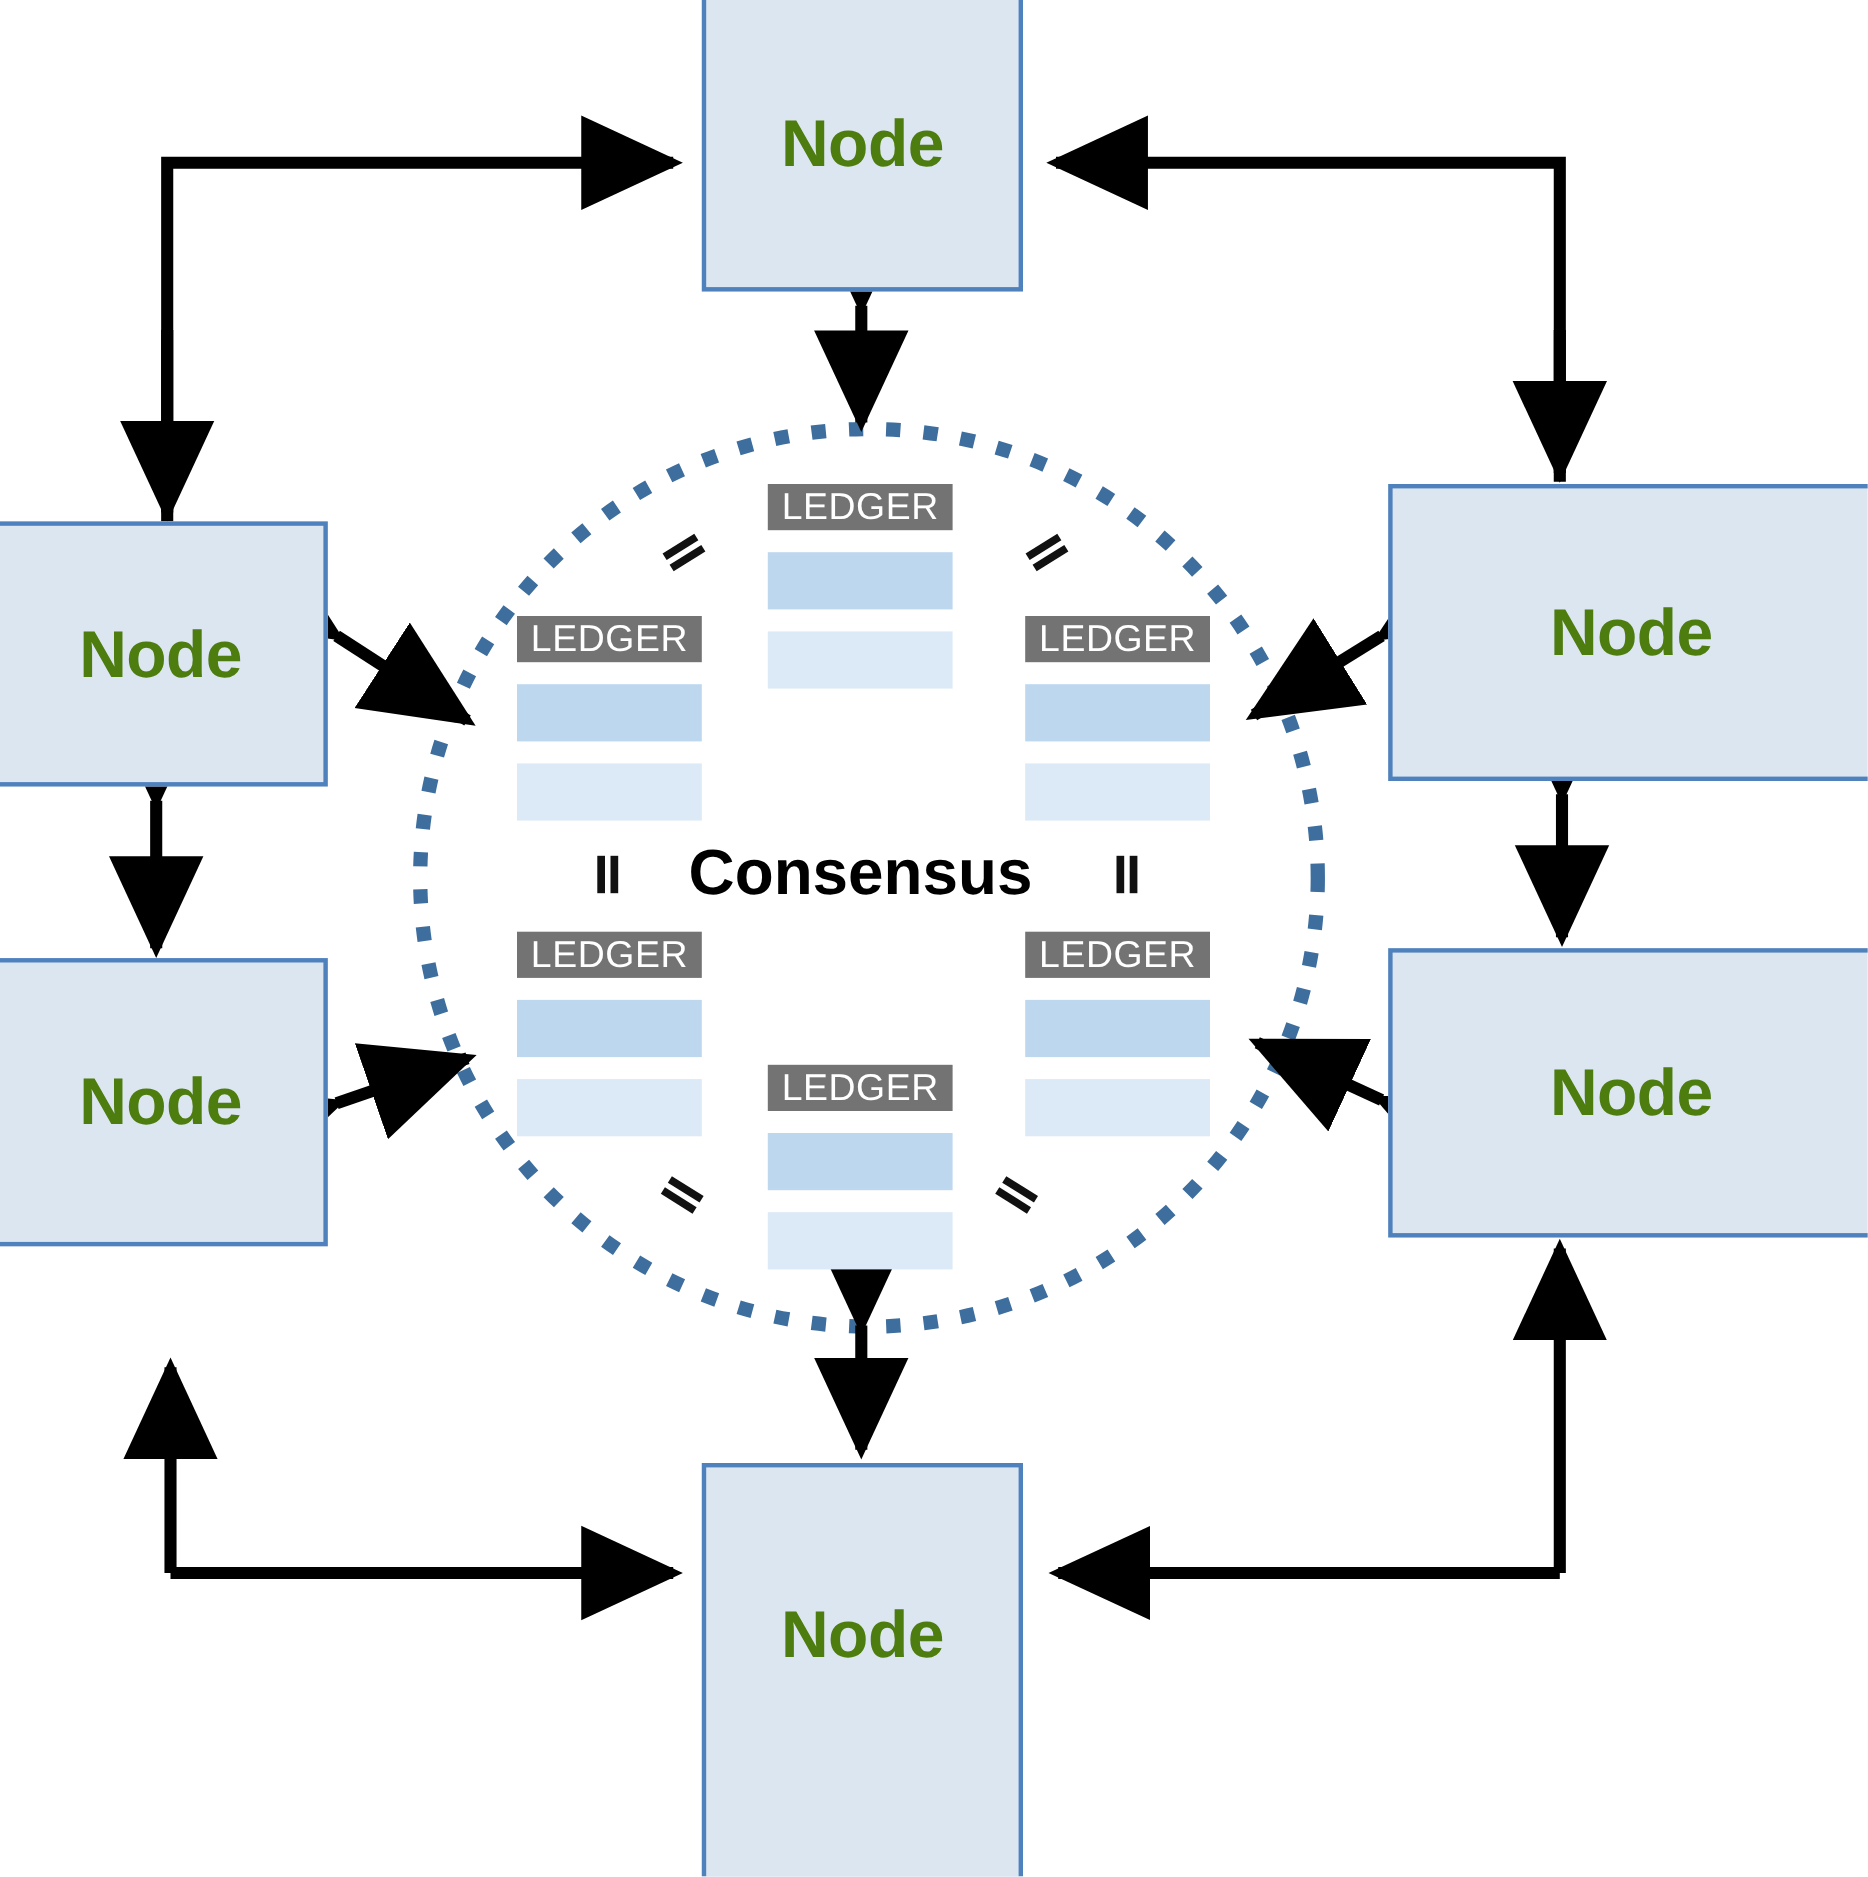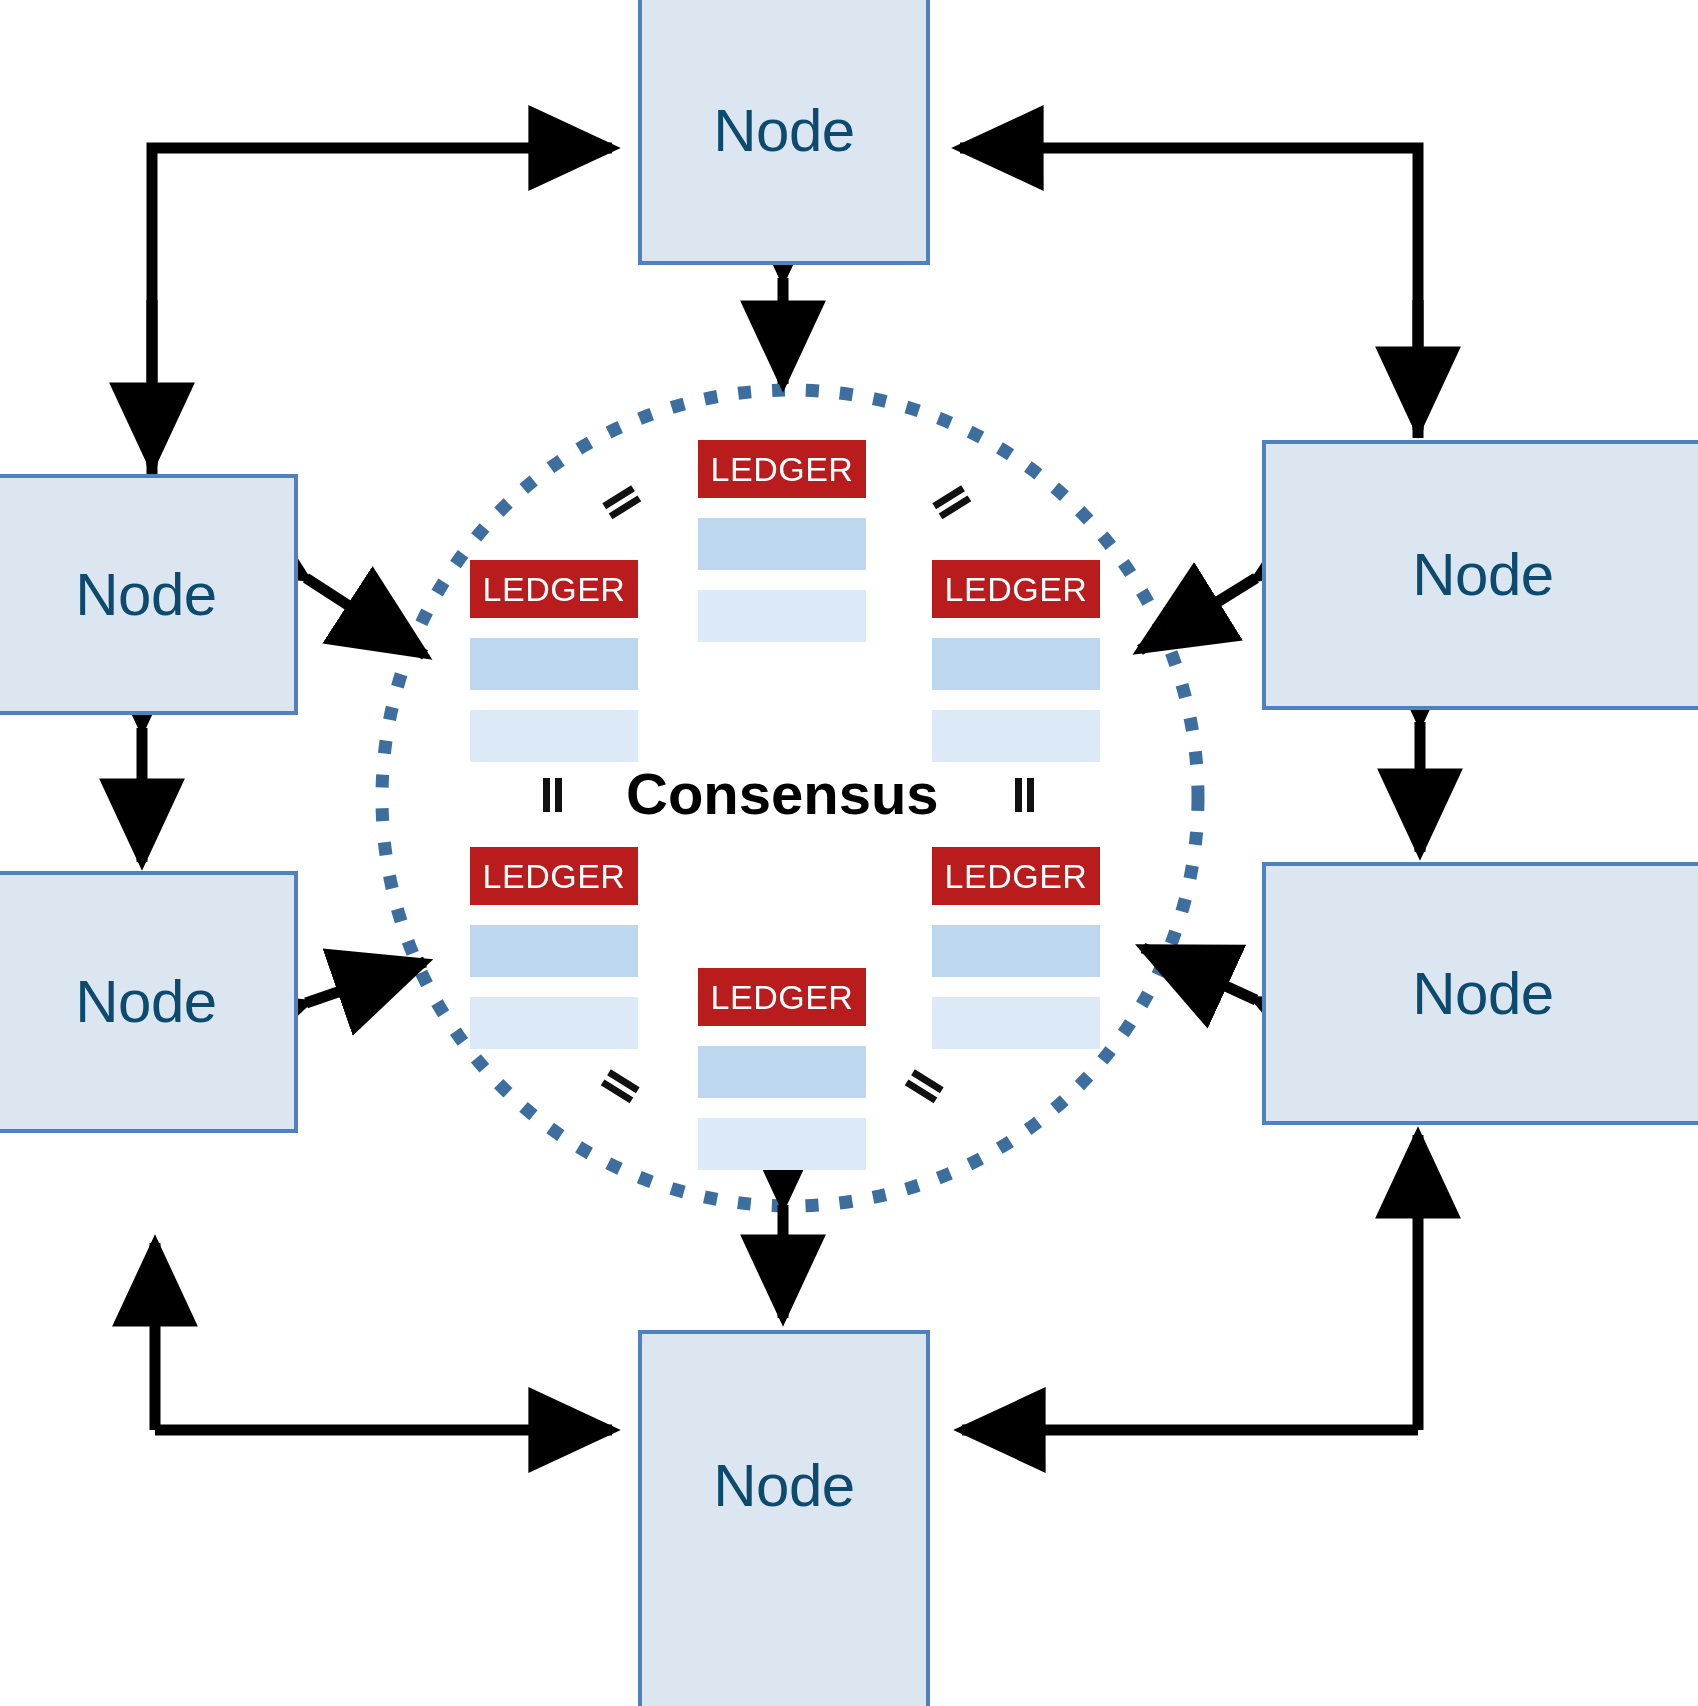--- a/index.html
+++ b/index.html
@@ -10,34 +10,34 @@
 
   .node-box{
     position:absolute;
     background:#dce6f1;
     border:4px solid #4f81bd;
     box-sizing:border-box;
     display:flex;align-items:center;justify-content:center;
   }
   .node-label{
     font-family:"Liberation Sans", sans-serif;
-    font-weight:normal;
+    font-weight:bold;
     font-size:60px;
-    color:#0c4a6e;
+    color:#4d7c0f;
     letter-spacing:-0.5px;
     line-height:1;
   }
 
   .ledger{
     position:absolute;
     width:168px;
   }
   .ledger-head{
-    height:58px;
-    background:#b91c1c;
+    height:42px;
+    background:#737373;
     color:#ffffff;
     font-family:"Liberation Sans", sans-serif;
     font-weight:normal;
     font-size:34px;
     display:flex;align-items:center;justify-content:center;
     letter-spacing:0.5px;
     box-sizing:border-box;
   }
   .ledger-bar{
     height:52px;

